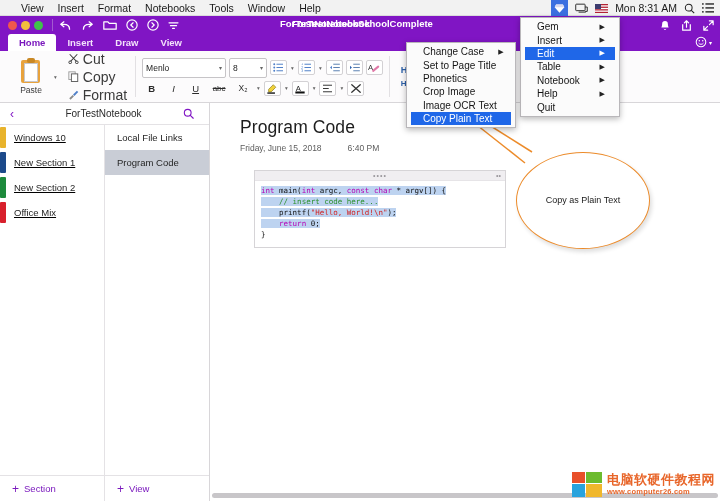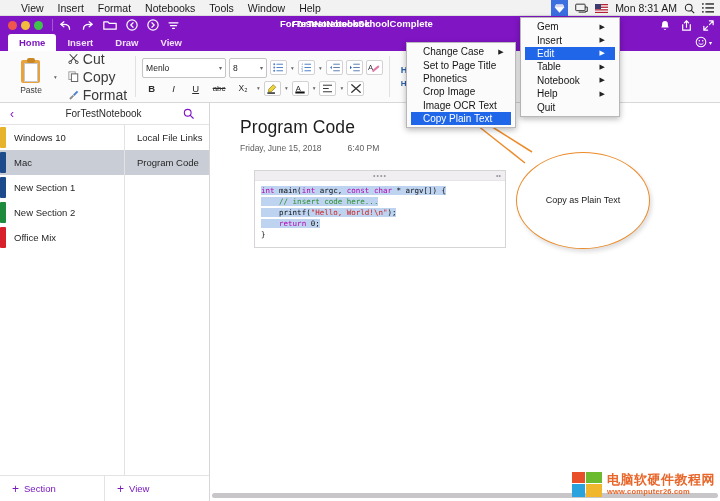--- a/index.html
+++ b/index.html
@@ -136,21 +136,21 @@
   .body { display: flex; height: 398px; }
   .navcol { width: 210px; border-right: 1px solid #d8d6d9; background: #fff; display: flex; flex-direction: column; }
   .navhead {
     height: 22px; display: flex; align-items: center; border-bottom: 1px solid #e4e2e5;
     background: #fff;
   }
   .nav-back { width: 24px; text-align: center; color: #8015c4; font-size: 12px; }
   .nav-title { flex: 1; text-align: center; font-size: 10px; color: #2b2b2b; }
   .nav-search { width: 26px; text-align: center; }
   .navlists { flex: 1; display: flex; }
-  .seclist { width: 125px; border-right: 1px solid #e4e2e5; }
+  .seclist { width: 105px; border-right: 1px solid #e4e2e5; text-decoration: underline; }
   .pglist { flex: 1; }
   .sec {
     height: 25px; display: flex; align-items: center; position: relative;
     font-size: 9.5px; color: #262626; padding-left: 14px;
   }
   .sec .swatch { position: absolute; left: 0; top: 2px; width: 6px; height: 21px; border-radius: 1px; }
   .sec.active { background: #c9cdd6; }
   .pg {
     height: 25px; display: flex; align-items: center; font-size: 9.5px;
     color: #262626; padding-left: 12px;
@@ -547,24 +547,20 @@
                 <path d="M9.3 9.3L13 13" stroke="#8015c4" stroke-width="1.5" stroke-linecap="round"></path>
               </svg>
           </div>
         </div>
 
         <div class="navlists">
           <div class="seclist">
             <div class="sec">
               <span class="swatch" style="background:#e8b32c;"></span>
               <span>Windows 10</span>
-            </div>
-            <div class="sec active">
-              <span class="swatch" style="background:#1c4a8a;"></span>
-              <span>Mac</span>
             </div>
             <div class="sec">
               <span class="swatch" style="background:#1c4a8a;"></span>
               <span>New Section 1</span>
             </div>
             <div class="sec">
               <span class="swatch" style="background:#1d8a3c;"></span>
               <span>New Section 2</span>
             </div>
             <div class="sec">

